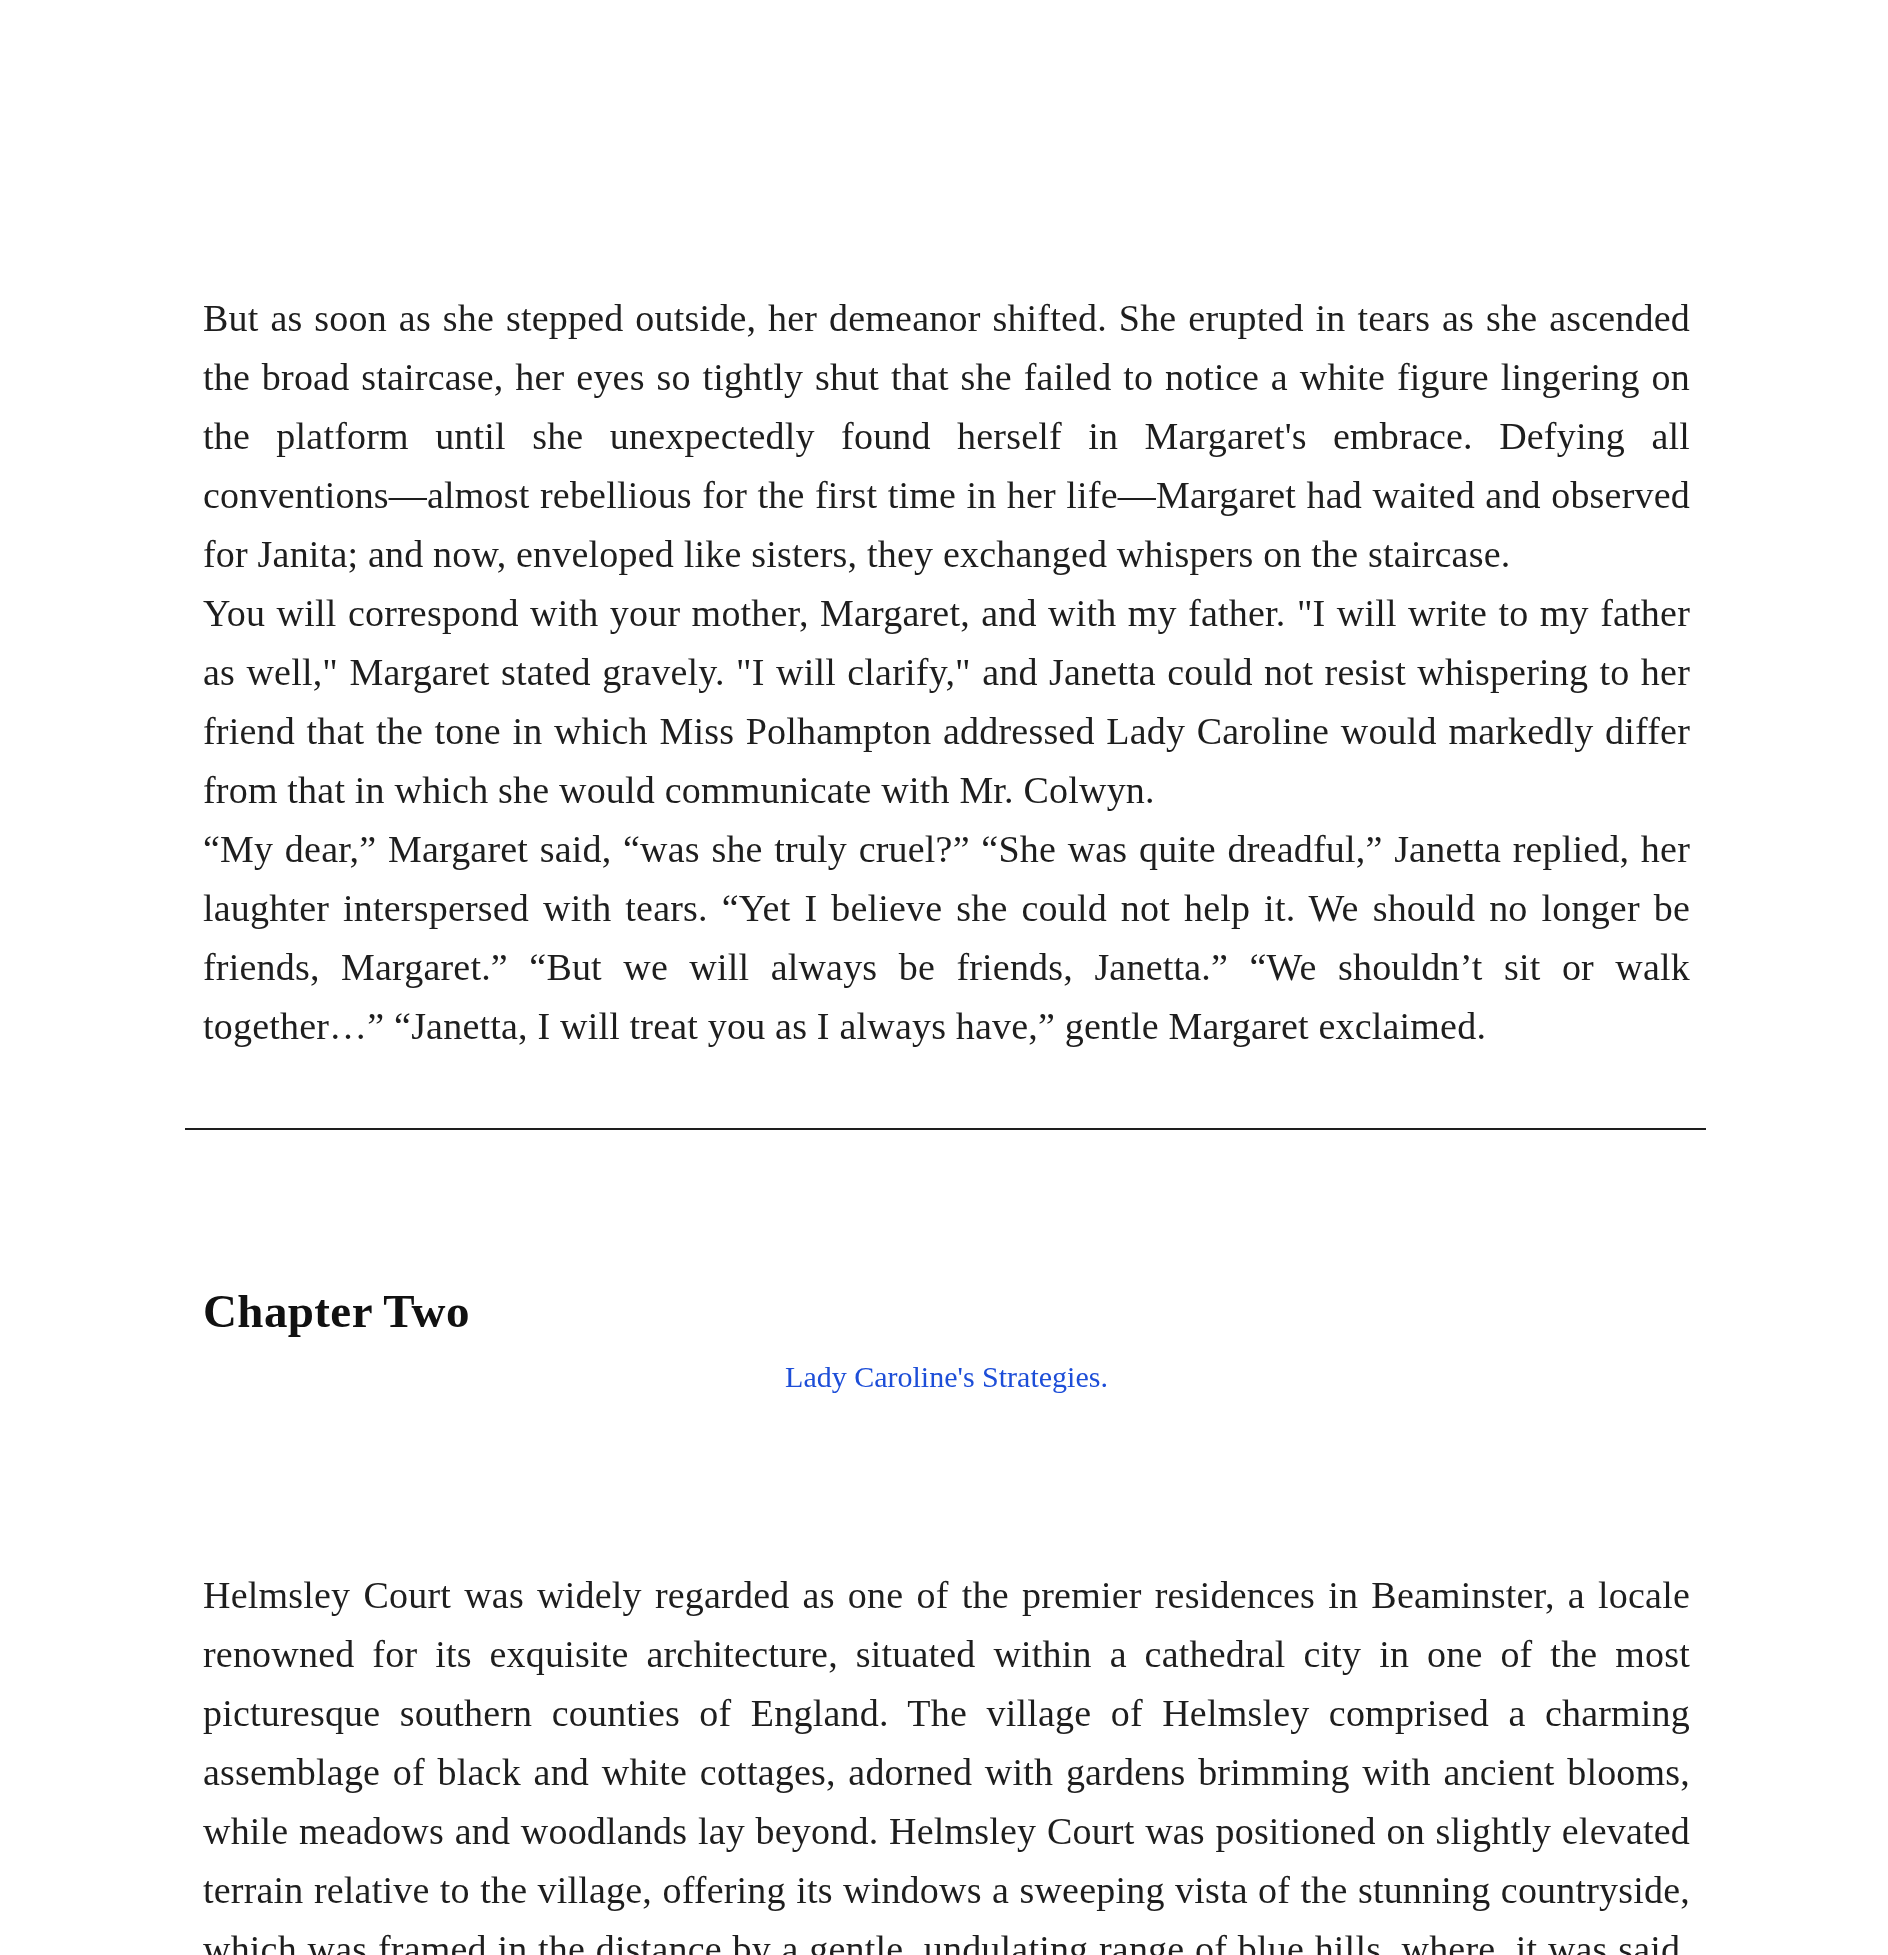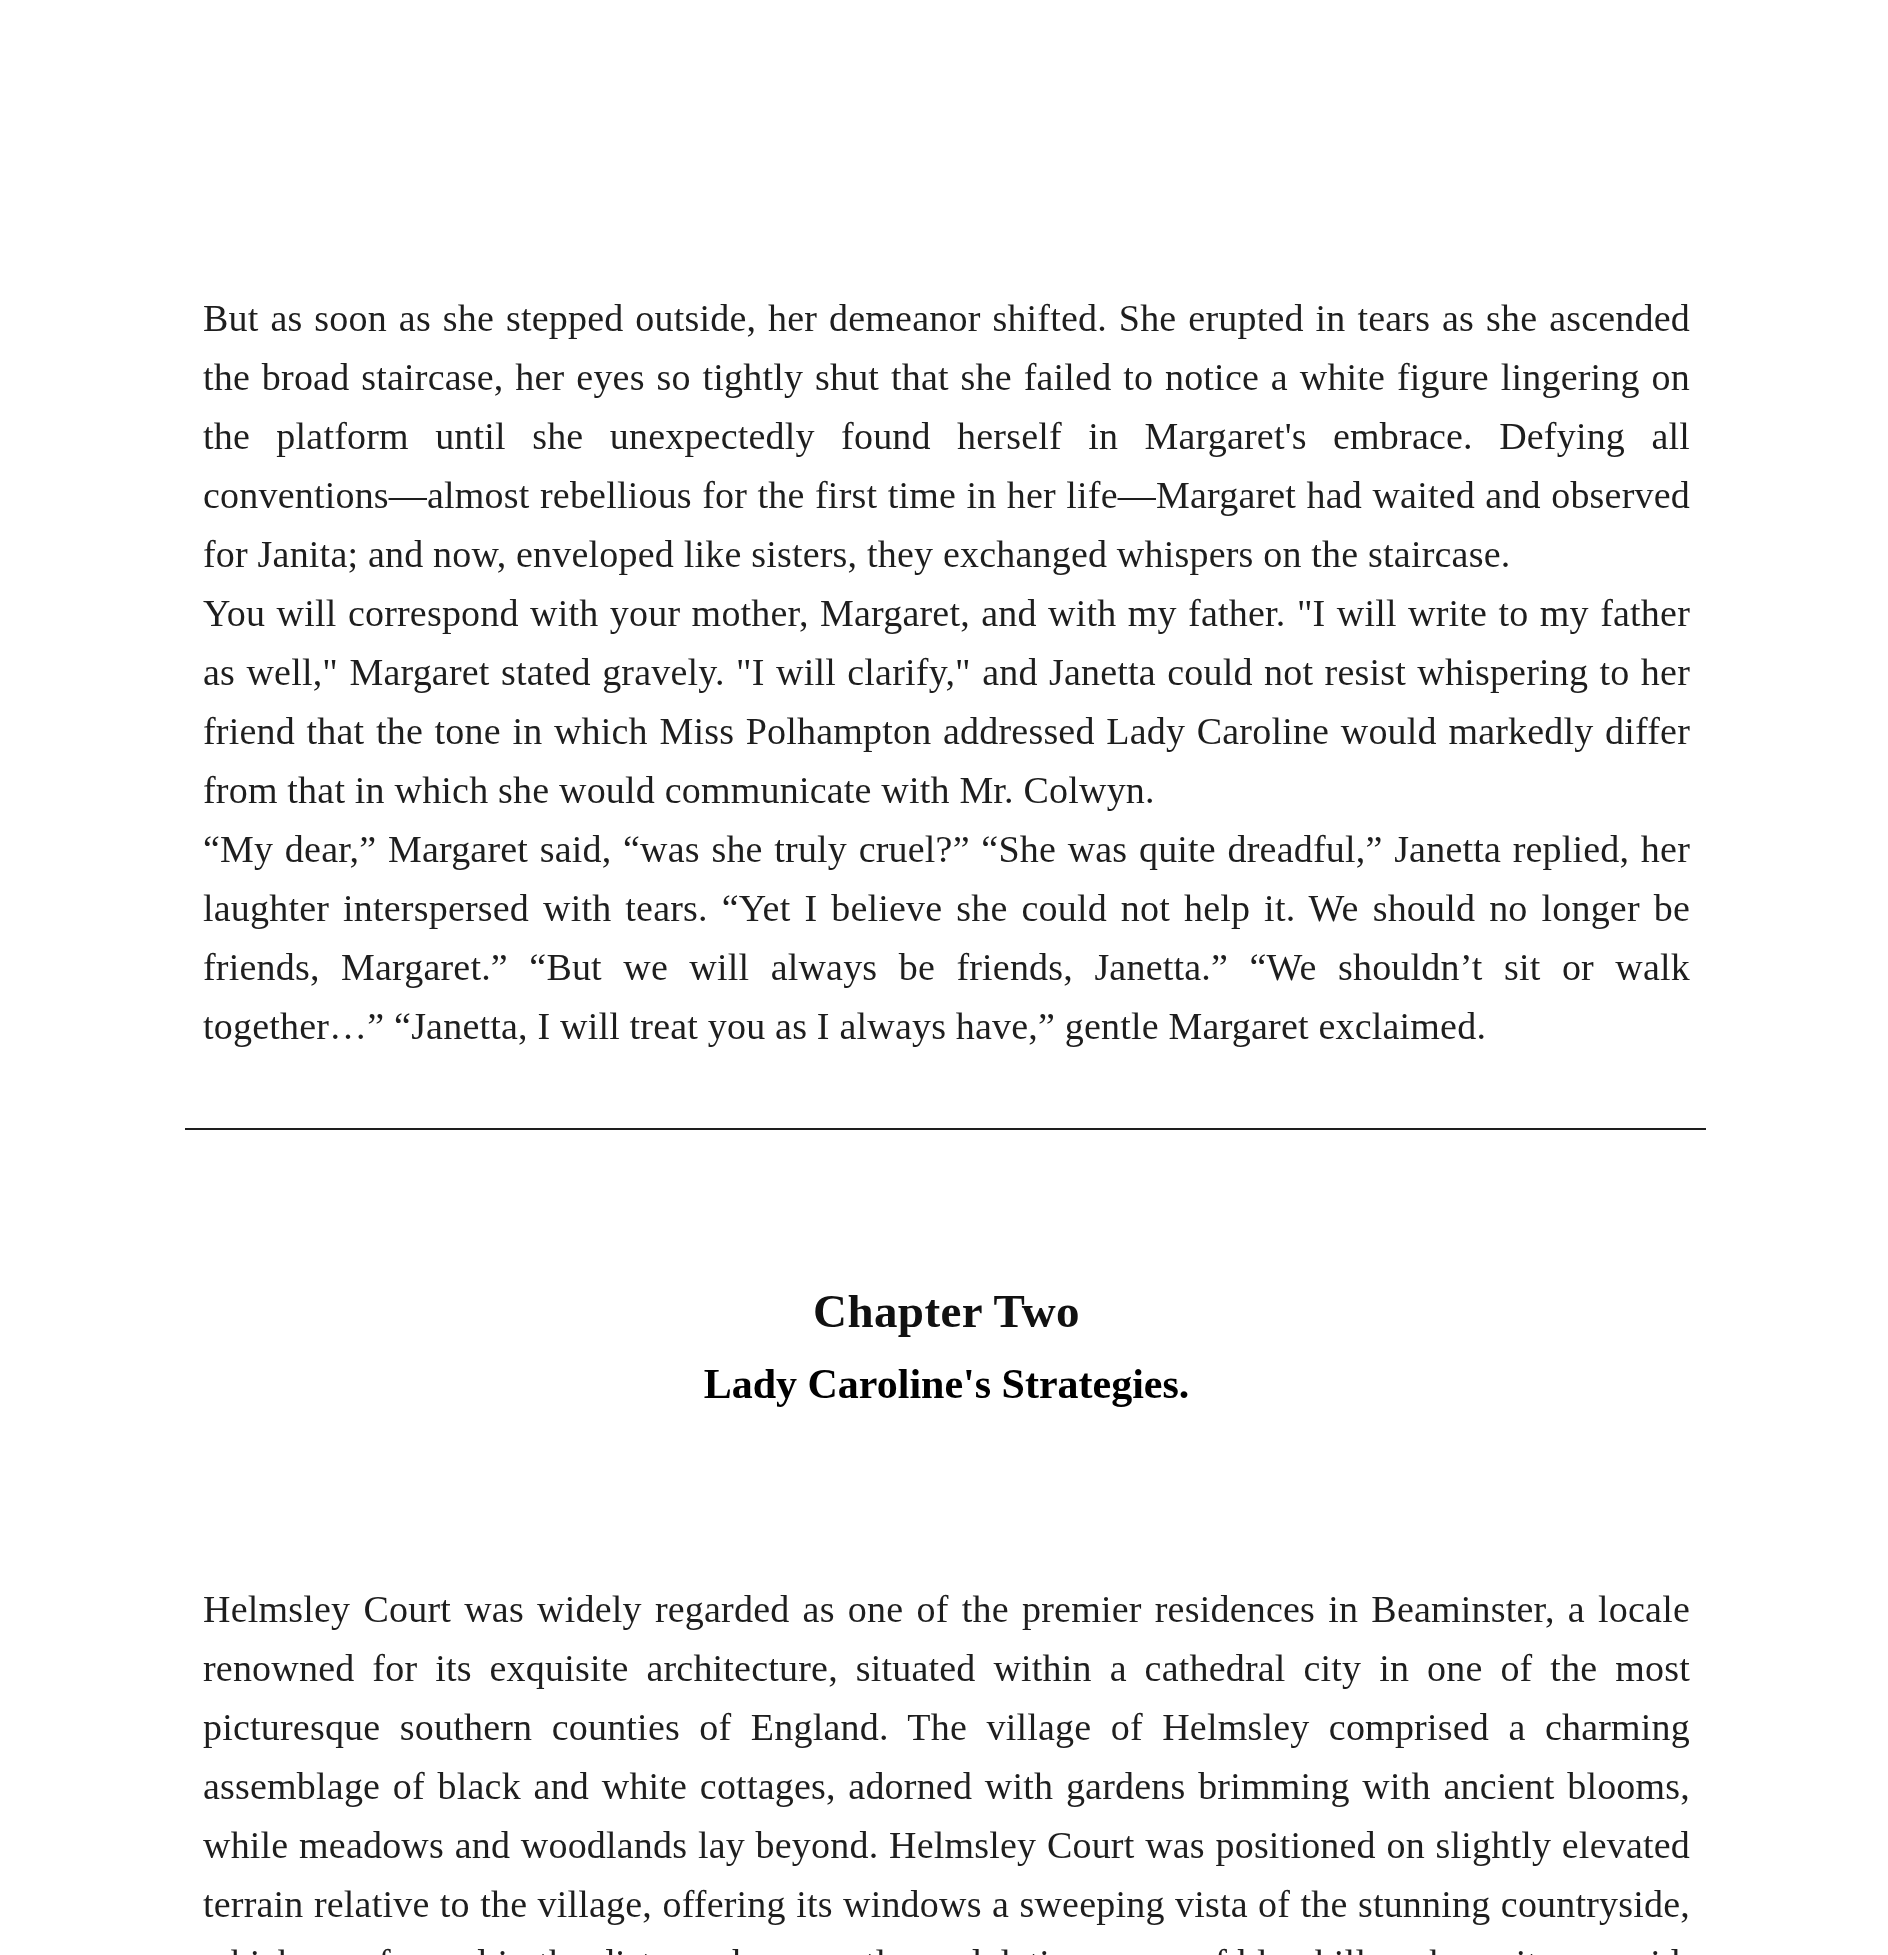--- a/index.html
+++ b/index.html
@@ -33,32 +33,32 @@
     letter-spacing: 0.2px;
   }
   hr.divider {
     border: none;
     height: 2.3px;
     background: #1e1e1e;
     margin: 72px -15.6px 0 -17.6px;
   }
   h1.chapter-title {
     margin: 154px 0 0 0;
-    text-align: center;
+    text-align: left;
     font-size: 47px;
     font-weight: bold;
     letter-spacing: 0.4px;
     color: #111111;
   }
   h2.chapter-subtitle {
     margin: 21.5px 0 0 0;
     text-align: center;
-    font-size: 42px;
-    font-weight: bold;
-    color: #000000;
+    font-size: 30px;
+    font-weight: normal;
+    color: #1d4ed8;
   }
   .second-block {
     margin-top: 172px;
   }
 </style>
 </head>
 <body>
 
 <div class="page">
   <div class="content">

